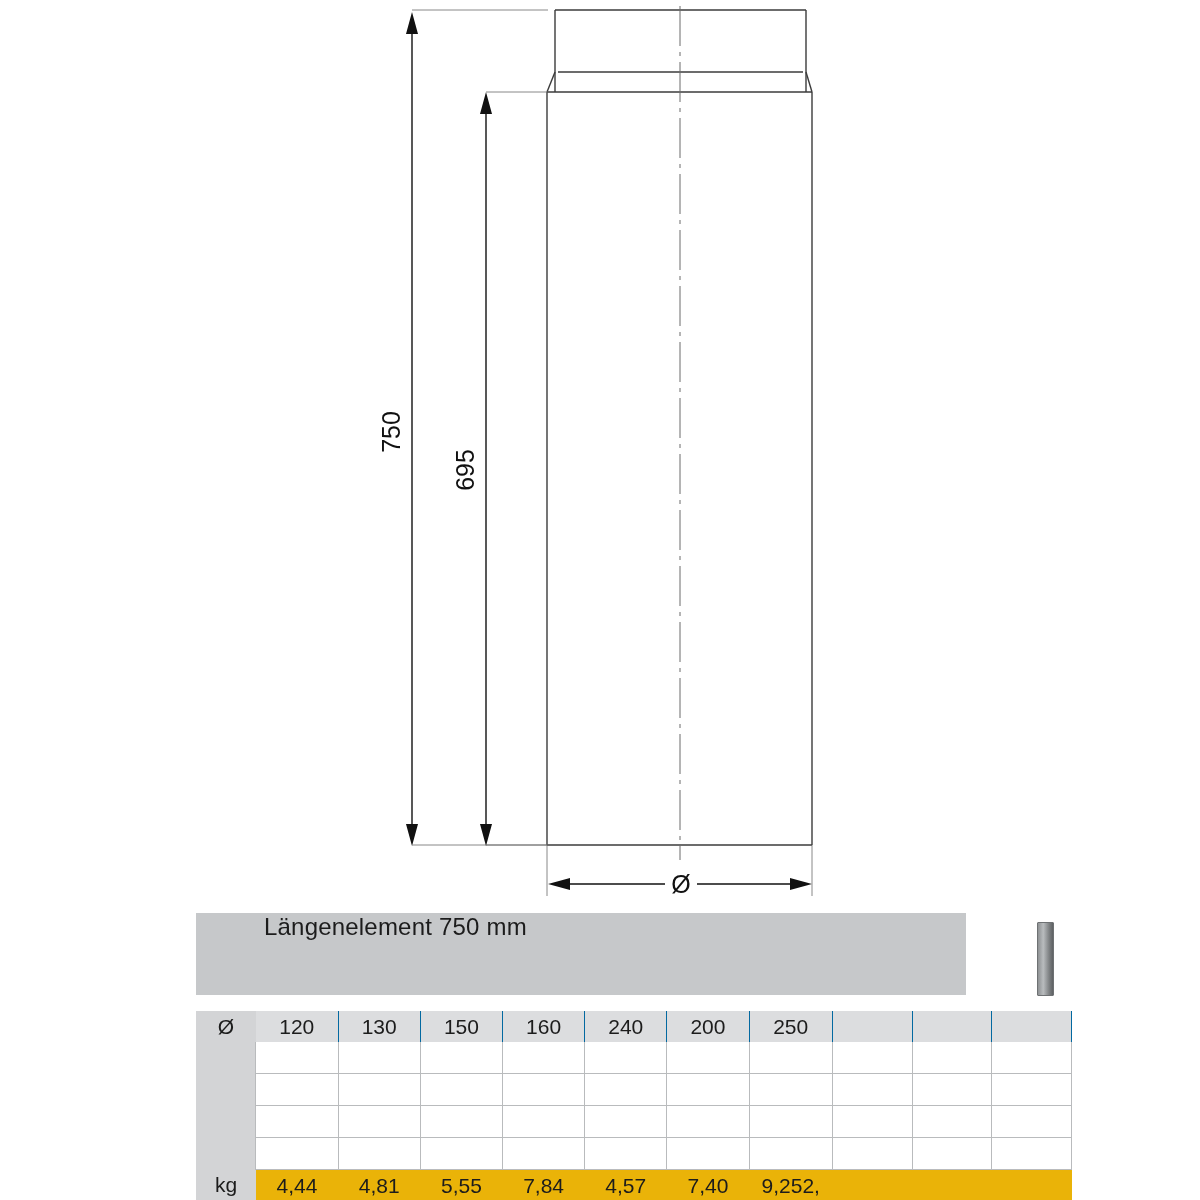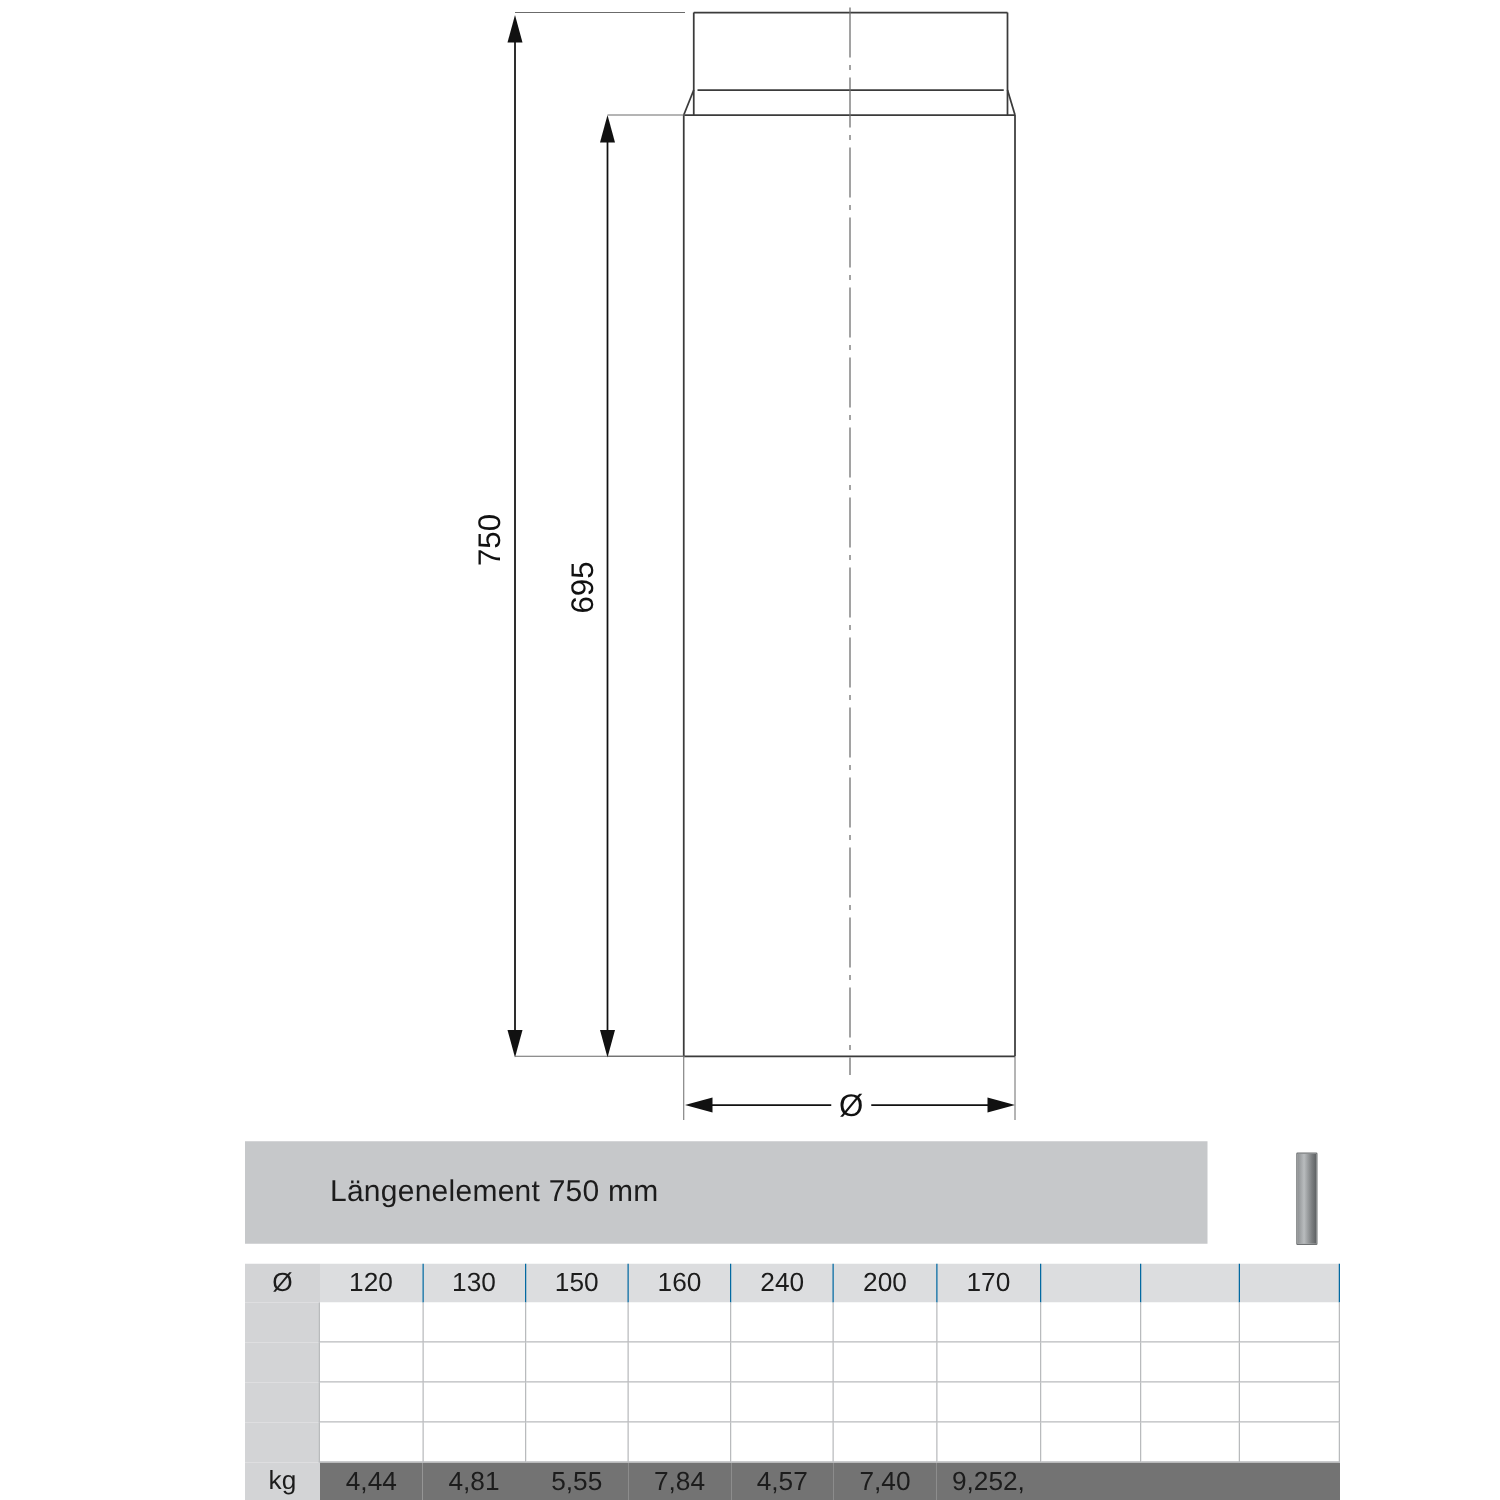--- a/index.html
+++ b/index.html
@@ -33,21 +33,20 @@
     font-family: "Liberation Sans", sans-serif;
   }
   .title-bar {
     position: absolute;
     left: 196px;
     top: 913px;
     width: 770px;
     height: 82px;
     background: #c6c8ca;
     display: flex;
-    align-items: center;
   }
   .title-bar .title-text {
     margin-left: 68px;
     font-size: 24px;
     color: #1c1c1c;
     letter-spacing: 0.2px;
   }
   .thumb-wrap {
     position: absolute;
     left: 1020px;
@@ -87,21 +86,21 @@
   td.cell {
     background: #ffffff;
     border-right: 1px solid #b9bbbd;
     border-bottom: 1px solid #b9bbbd;
     width: 84px;
   }
   td.cell.firstcol {
     border-left: 1px solid #b9bbbd;
   }
   td.hdrcell {
-    background: #737373;
+    background: #eab308;
     width: 84px;
   }
   tr.headrow td {
     border-bottom: none;
   }
   tr.headrow td.cell-head {
     background: #dcdddf;
     border-right: 1px solid #0369a1;
   }
 </style>
@@ -173,21 +172,21 @@
   <table class="spec">
     <tbody>
       <tr class="headrow">
         <td class="rowlbl">Ø</td>
         <td class="cell-head">120</td>
         <td class="cell-head">130</td>
         <td class="cell-head">150</td>
         <td class="cell-head">160</td>
         <td class="cell-head">240</td>
         <td class="cell-head">200</td>
-        <td class="cell-head">170</td>
+        <td class="cell-head">250</td>
         <td class="cell-head"></td>
         <td class="cell-head"></td>
         <td class="cell-head"></td>
       </tr>
 
       <tr>
         <td class="rowlbl"></td>
         <td class="cell firstcol"></td>
         <td class="cell"></td>
         <td class="cell"></td>

